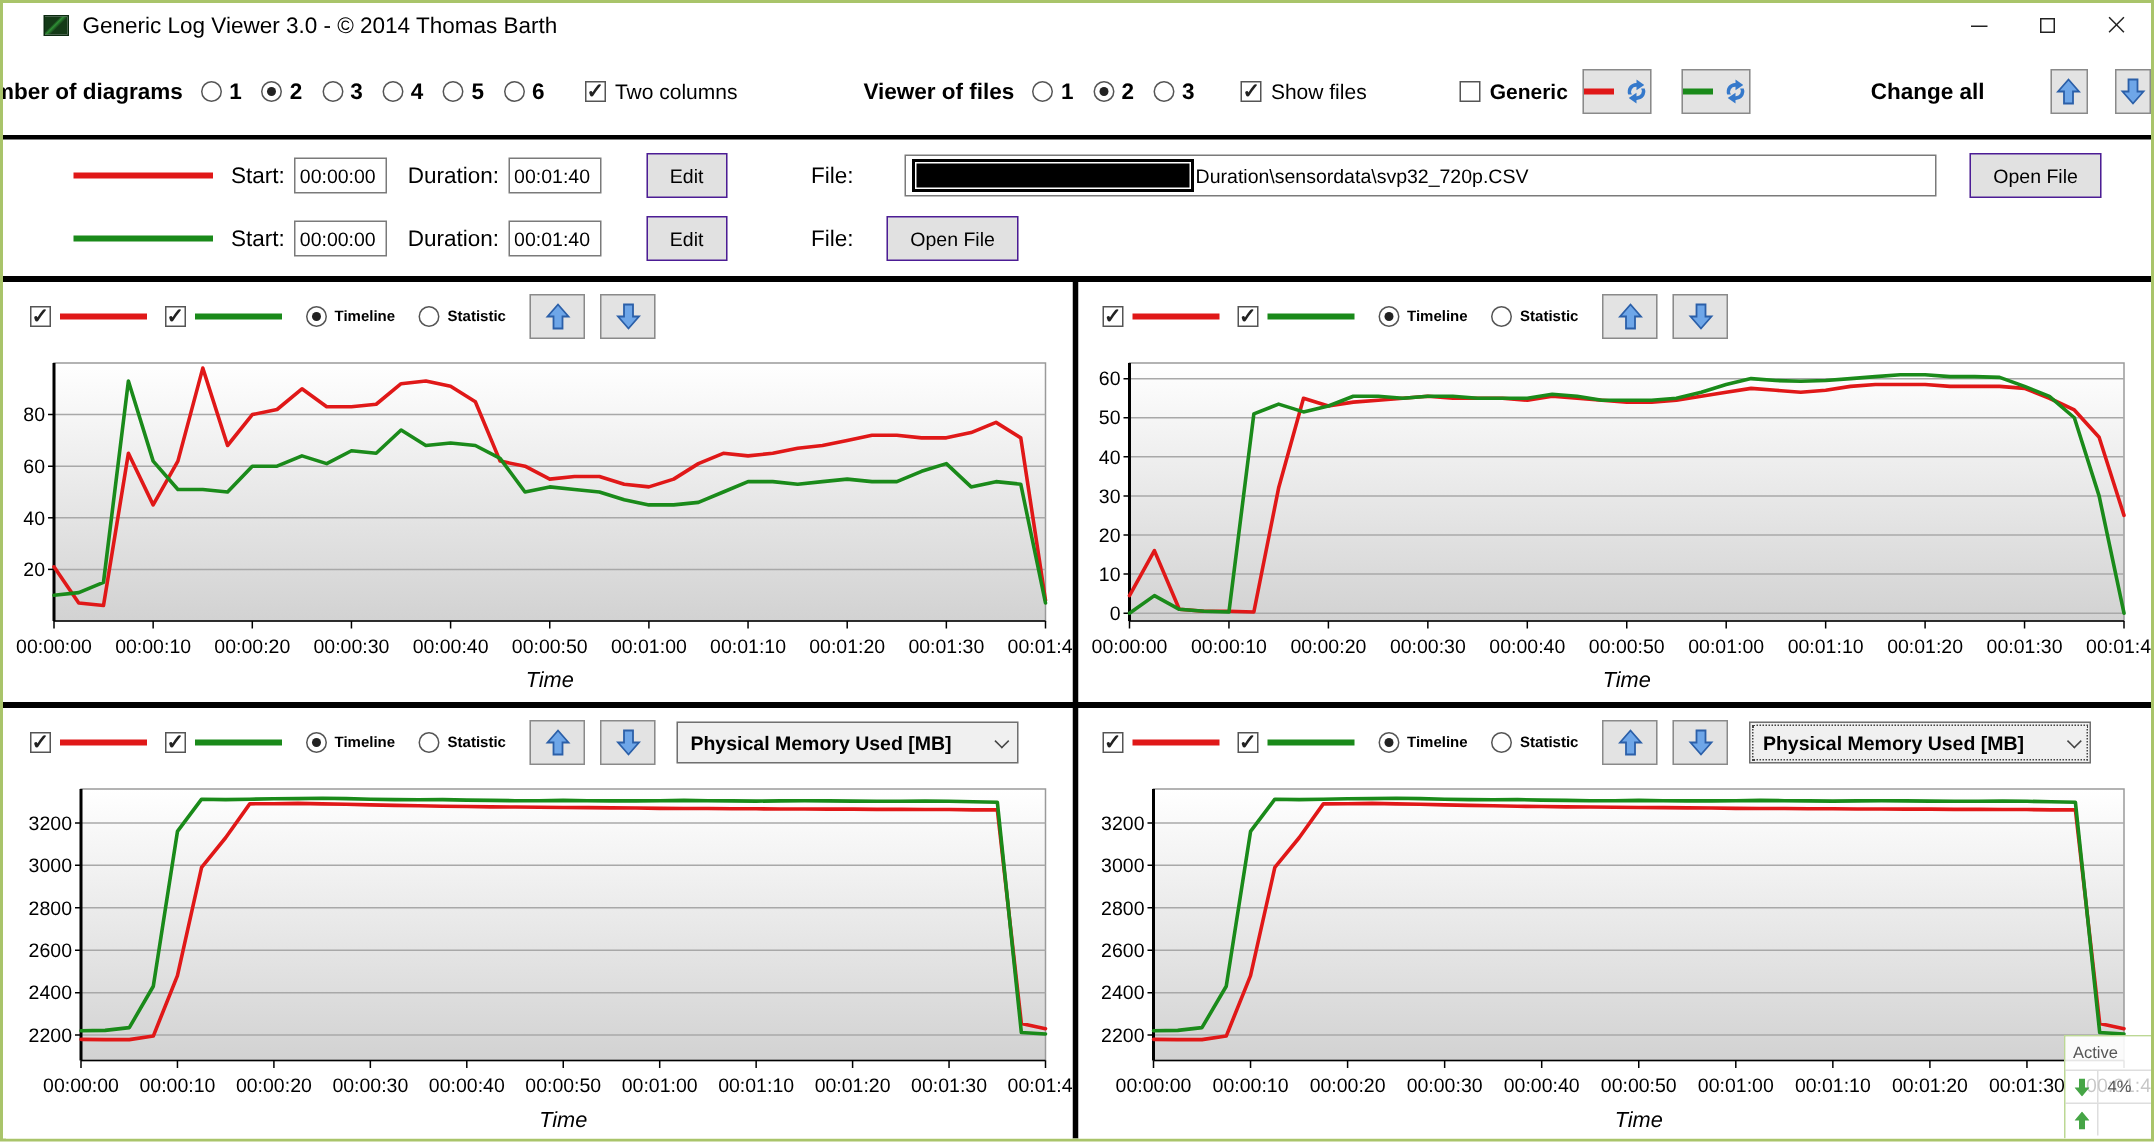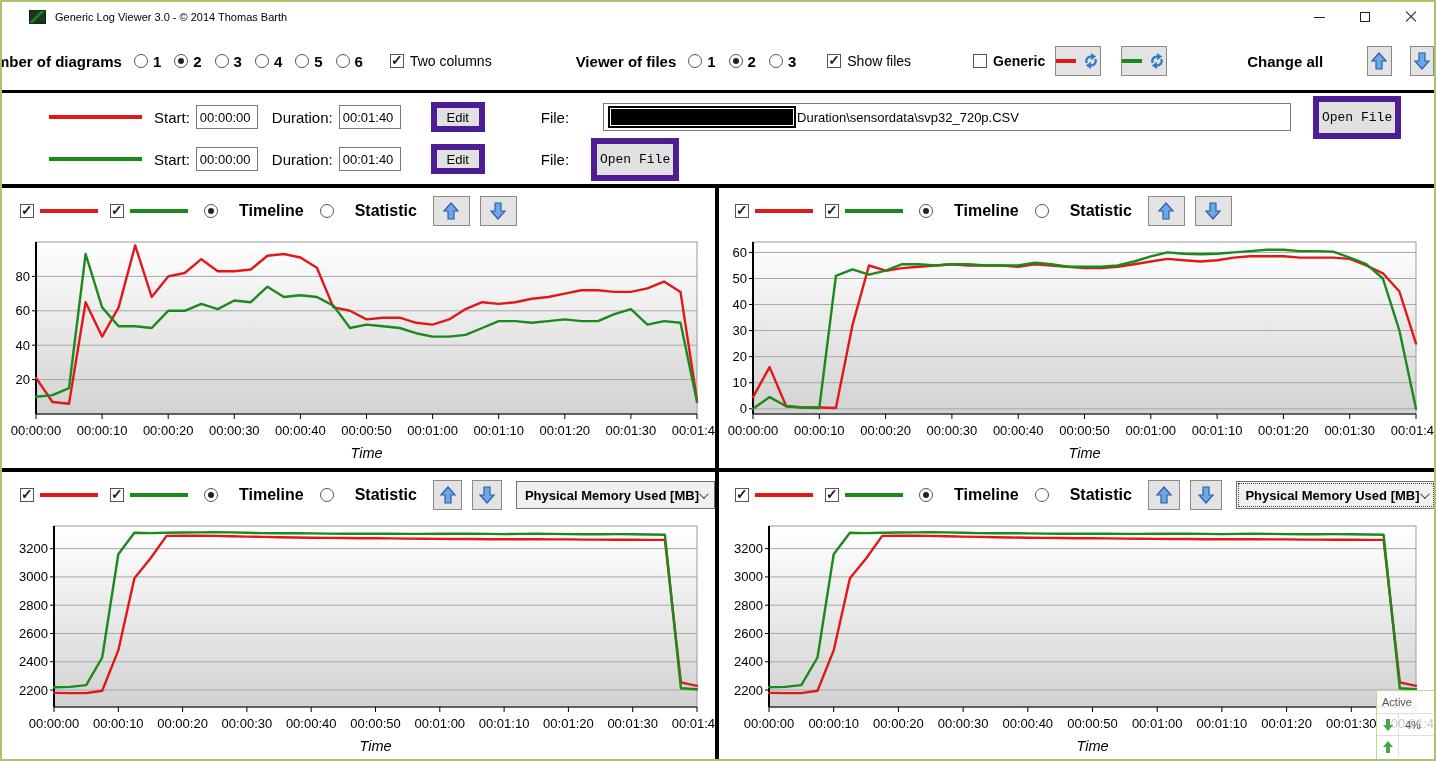--- a/index.html
+++ b/index.html
@@ -8,21 +8,21 @@
     font-family:"Liberation Sans",sans-serif;
     background:#fff;
     border:2px solid #a9c46a;
     position:relative;
     color:#000;
   }
   
   .titlebar { height:30px; display:flex; align-items:center; padding-left:27px; background:#fff; }
   .app-icon { width:17px; height:14px; border:1px solid #0b2a10; margin-right:9px;
     background:linear-gradient(135deg,#143a17 38%,#2f8f35 46%,#143a17 58%); flex:0 0 auto; }
-  .app-title { font-size:11px; }
+  .app-title { font-size:15px; }
   .win-controls { margin-left:auto; display:flex; height:30px; }
   .win-btn { width:46px; height:30px; display:flex; align-items:center; justify-content:center; background:#fff; border:none; cursor:default; }
   .glyph-min { width:11px; height:0; border-top:1px solid #222; display:block; }
   .glyph-max { width:10px; height:10px; border:1px solid #222; display:block; }
   .glyph-close { width:12px; height:12px; position:relative; display:block; }
   .glyph-close::before,.glyph-close::after { content:""; position:absolute; left:-1px; top:5px; width:14px; height:1px; background:#222; }
   .glyph-close::before { transform:rotate(45deg); }
   .glyph-close::after { transform:rotate(-45deg); }
   
   .toolbar { height:58px; display:flex; align-items:center; white-space:nowrap; }
@@ -42,33 +42,33 @@
   .dash { width:20px; height:4px; display:inline-block; }
   
   .sep { position:absolute; background:#000; left:0; right:0; }
   .sep-v { position:absolute; background:#000; width:4px; top:182px; bottom:0; left:713px; }
   
   .filearea { padding-top:6px; }
   .filerow { height:42px; display:flex; align-items:center; padding-left:47px; white-space:nowrap; }
   .fswatch { width:93px; height:4px; flex:0 0 auto; }
   .flabel { font-size:15px; }
   .tinput { width:62px; height:24px; border:1px solid #7a7a7a; font-size:13px; padding:0 3px; font-family:"Liberation Sans",sans-serif; }
-  .push-btn { border:6px solid #4c1d95; background:#e1e1e1; font-size:13px; font-family:"Liberation Sans",sans-serif; }
+  .push-btn { border:1px solid #4c1d95; background:#e1e1e1; font-size:13px; font-family:"Liberation Sans",sans-serif; }
   .edit-btn { width:54px; height:30px; margin-left:30px; }
-  .open-btn { width:88px; height:43px; margin-left:22px; flex:0 0 auto;font-family:Liberation Mono, monospace; }
+  .open-btn { width:88px; height:30px; margin-left:22px; flex:0 0 auto; }
   .filebox { margin-left:34px; width:688px; height:28px; border:1px solid #7a7a7a; background:#fff; display:flex; align-items:center; padding-left:4px; overflow:hidden; }
   .redact { width:188px; height:22px; background:#000; box-shadow:inset 0 0 0 2px #000, inset 0 0 0 3px #fff; flex:0 0 auto; }
   .fpath { font-size:13px; margin-left:1px; }
   
   .panel { position:absolute; background:#fff; overflow:hidden; }
   .phead { height:46px; display:flex; align-items:center; padding-left:16px; white-space:nowrap; }
   .pswatch { width:58px; height:4px; margin-left:6px; flex:0 0 auto; }
   .phead .cb2 { margin-left:12px; }
   .phead .rb { margin-left:16px; }
-  .plabel { font-weight:bold; font-size:16px; margin-left:21px; }
+  .plabel { font-weight:bold; font-size:10px; margin-left:5px; }
   .phead .toolbar-btn { margin-left:16px; }
   .phead .arrow-btn + .arrow-btn { margin-left:10px; }
   .dropdown { margin-left:14px; width:228px; height:28px; background:#f0f0f0; border:1px solid #707070; display:flex; align-items:center; padding:0 8px; font-weight:bold; font-size:13px; }
   .dropdown.on { outline:1px dotted #444; outline-offset:-3px; }
   .chev { margin-left:auto; width:7px; height:7px; border-right:1px solid #444; border-bottom:1px solid #444; transform:rotate(45deg) translateY(-2px); }
   svg text { font-family:"Liberation Sans",sans-serif; }
   
   .overlay-pop { position:absolute; right:0; bottom:0; width:58px; height:69px; background:rgba(255,255,255,0.78);
     border:1px solid #bcd894; border-right:none; border-bottom:none; z-index:50; font-size:11px; }
   .ov-title { height:22px; line-height:22px; color:#555; padding-left:5px; overflow:hidden; background:rgba(255,255,255,0.55); }

